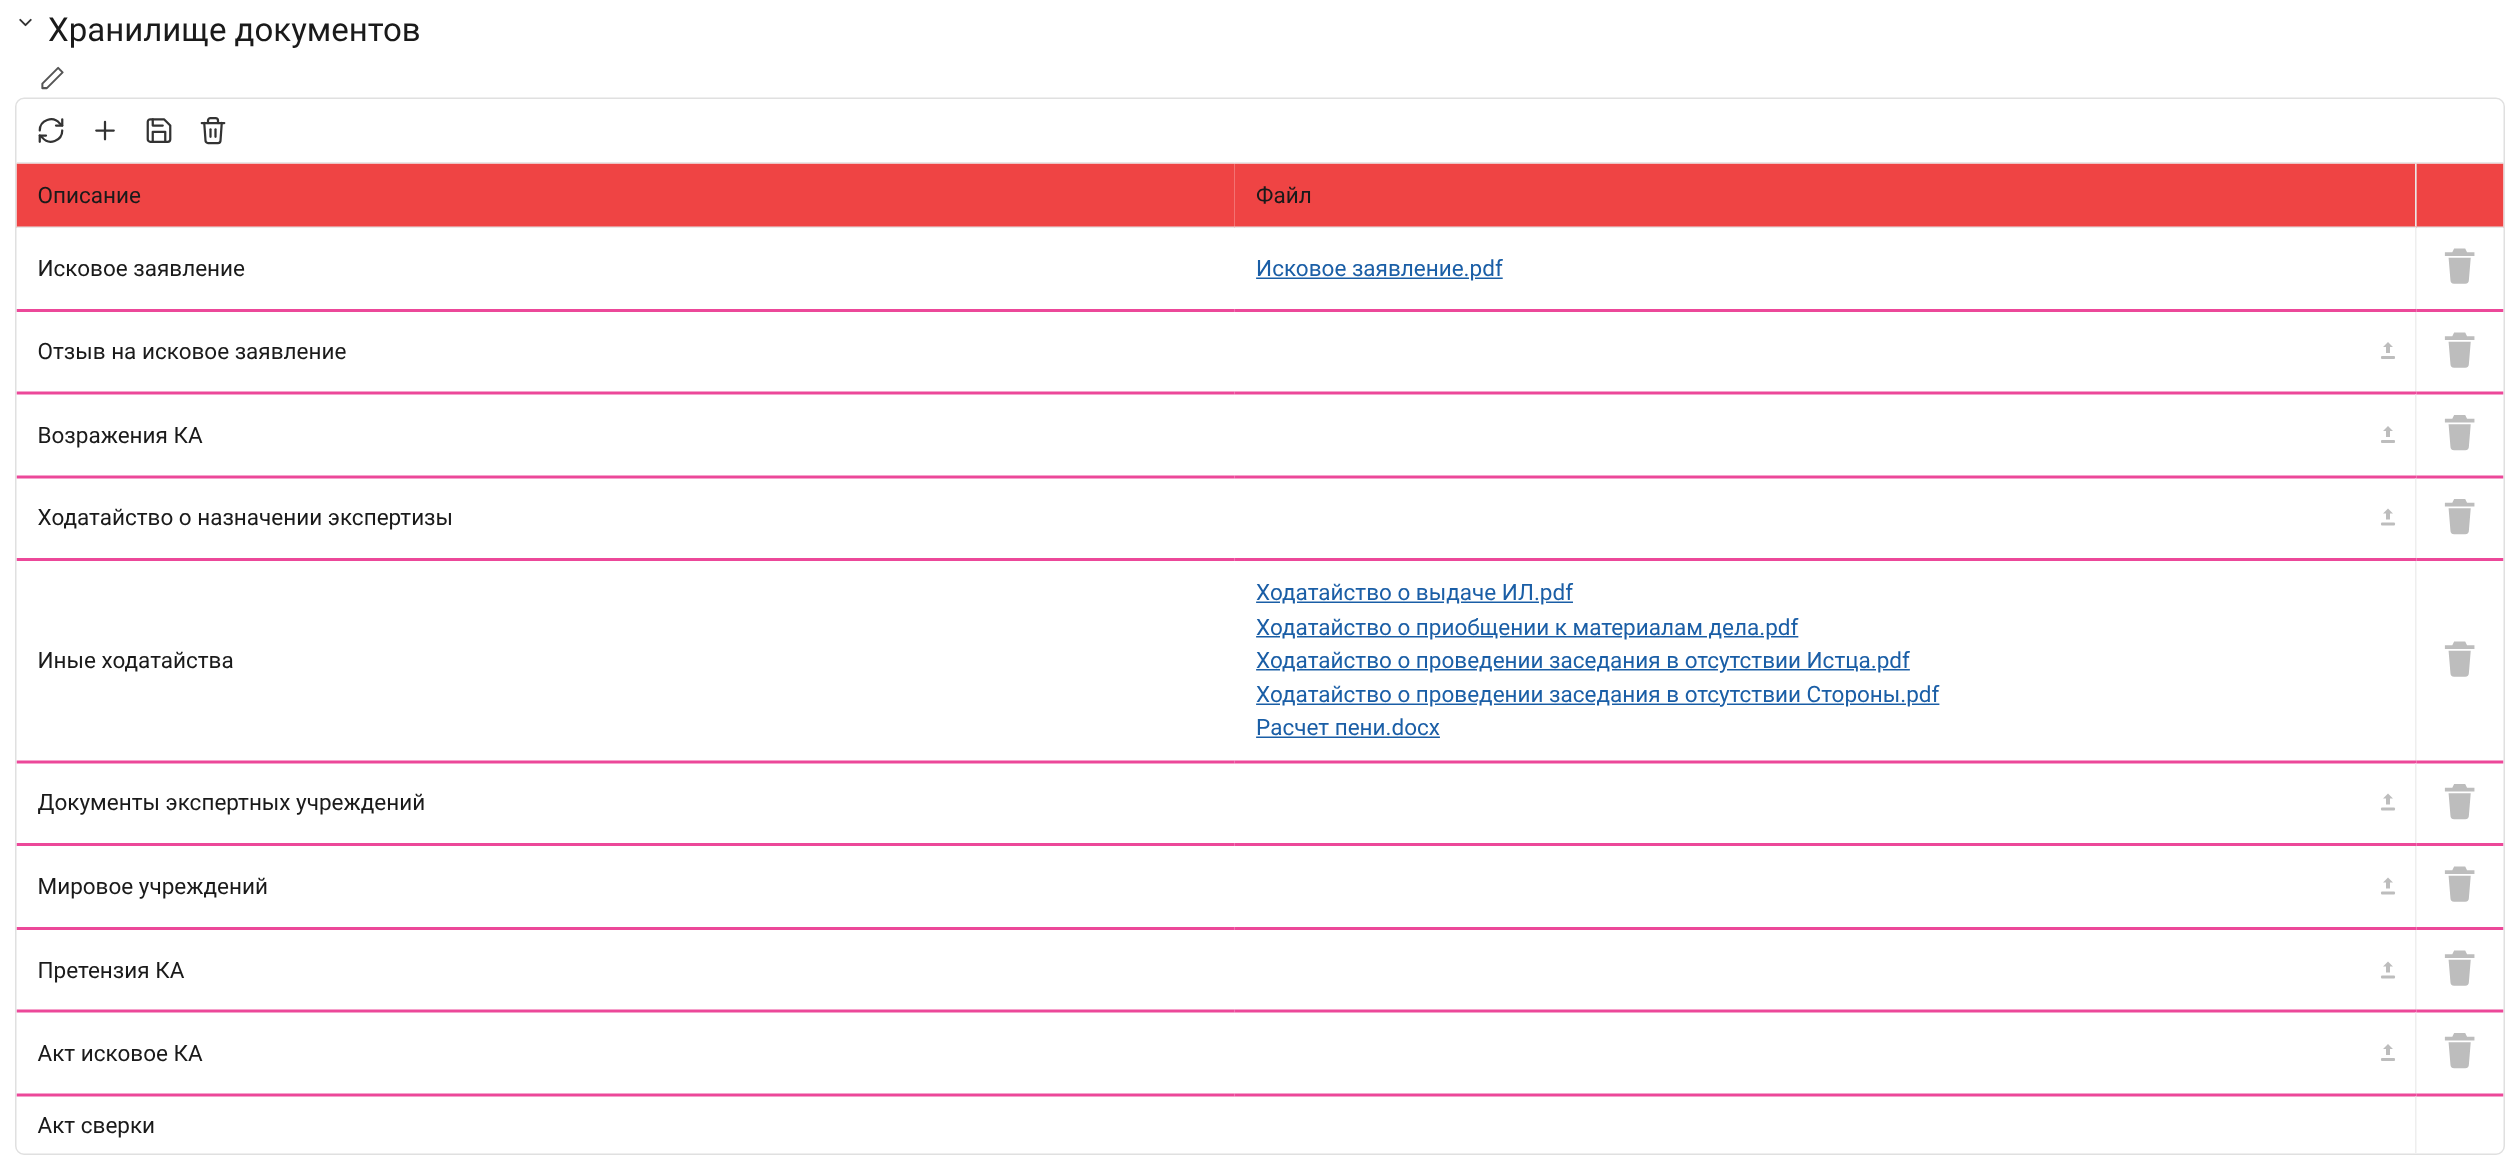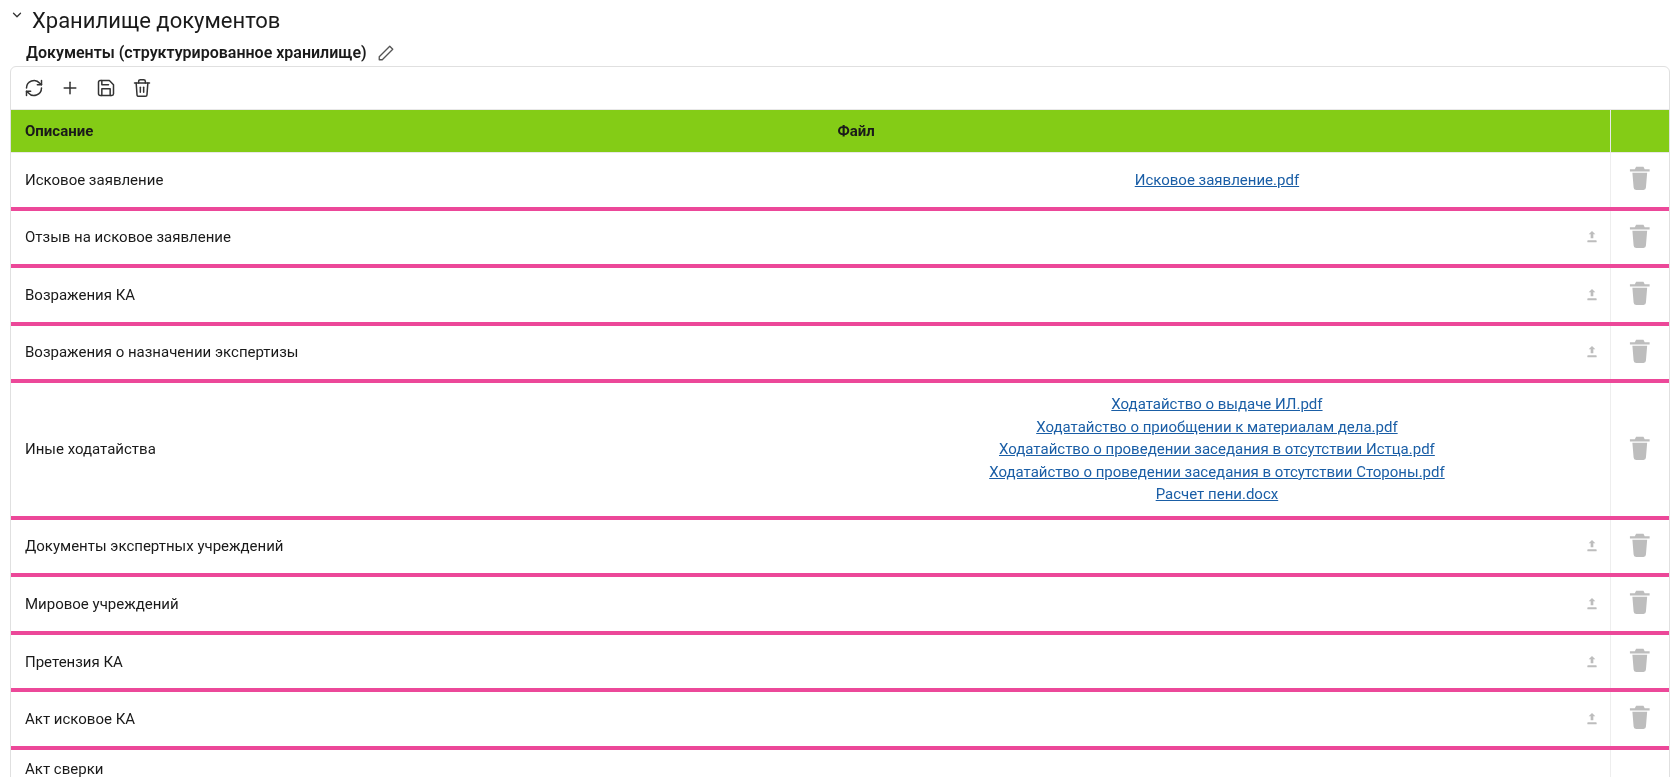--- a/index.html
+++ b/index.html
@@ -63,43 +63,42 @@
     color: #333;
     cursor: pointer;
   }
   .toolbar .tbtn svg { width: 20px; height: 20px; }
   table {
     width: 100%;
     border-collapse: collapse;
     table-layout: fixed;
   }
   thead th {
-    background: #84cc16;
+    background: #ef4444;
     text-align: left;
-    font-weight: 700;
+    font-weight: 400;
     font-size: 15px;
     padding: 12px 14px;
     border-top: 1px solid #e8e8e8;
     border-bottom: 1px solid #e8e8e8;
   }
   tbody td {
     padding: 10px 14px;
-    border-bottom: 4px solid #ec4899;
+    border-bottom: 2px solid #ec4899;
     vertical-align: middle;
     font-size: 15px;
   }
   .col-desc { width: 49%; }
   .col-file { width: 47.5%; }
   .col-action { width: 3.5%; text-align: center; }
   .file-links a {
     color: #1a5ea6;
     text-decoration: underline;
     display: block;
     line-height: 1.5;
-    text-align: center;
   }
   .file-cell {
     position: relative;
   }
   .upload-icon {
     position: absolute;
     right: 10px;
     top: 50%;
     transform: translateY(-50%);
     width: 16px;
@@ -126,21 +125,20 @@
 <div class="section-header">
   <span class="chev">
     <svg viewBox="0 0 24 24" fill="none" stroke="currentColor" stroke-width="2.2" stroke-linecap="round" stroke-linejoin="round">
         <polyline points="6 9 12 15 18 9"></polyline>
       </svg>
   </span>
   <span class="section-title">Хранилище документов</span>
 </div>
 
 <div class="subheader">
-  <span class="subheader-title">Документы (структурированное хранилище)</span>
   <span class="edit-icon">
     <svg viewBox="0 0 24 24" fill="none" stroke="currentColor" stroke-width="1.8" stroke-linecap="round" stroke-linejoin="round">
         <path d="M17 3l4 4L7 21H3v-4L17 3z"></path>
       </svg>
   </span>
 </div>
 
 <div class="panel">
   <div class="toolbar">
     <span class="tbtn">
@@ -218,21 +216,21 @@
             <span class="upload-icon"><svg viewBox="0 0 24 24" fill="currentColor">
                 <path d="M12 3l5 5h-3v6h-4V8H7l5-5z"></path>
                 <rect x="5" y="17" width="14" height="3" rx="1"></rect>
               </svg></span>
           </td>
           <td class="action-cell"><span class="row-delete"><svg viewBox="0 0 24 24" fill="currentColor">
                 <path d="M9 3h6l1 2h4v2H4V5h4l1-2zM6 8h12l-1 12a2 2 0 0 1-2 2H9a2 2 0 0 1-2-2L6 8z"></path>
               </svg></span></td>
         </tr>
         <tr>
-          <td>Возражения о назначении экспертизы</td>
+          <td>Ходатайство о назначении экспертизы</td>
           <td class="file-cell">
             <span class="upload-icon"><svg viewBox="0 0 24 24" fill="currentColor">
                 <path d="M12 3l5 5h-3v6h-4V8H7l5-5z"></path>
                 <rect x="5" y="17" width="14" height="3" rx="1"></rect>
               </svg></span>
           </td>
           <td class="action-cell"><span class="row-delete"><svg viewBox="0 0 24 24" fill="currentColor">
                 <path d="M9 3h6l1 2h4v2H4V5h4l1-2zM6 8h12l-1 12a2 2 0 0 1-2 2H9a2 2 0 0 1-2-2L6 8z"></path>
               </svg></span></td>
         </tr>

